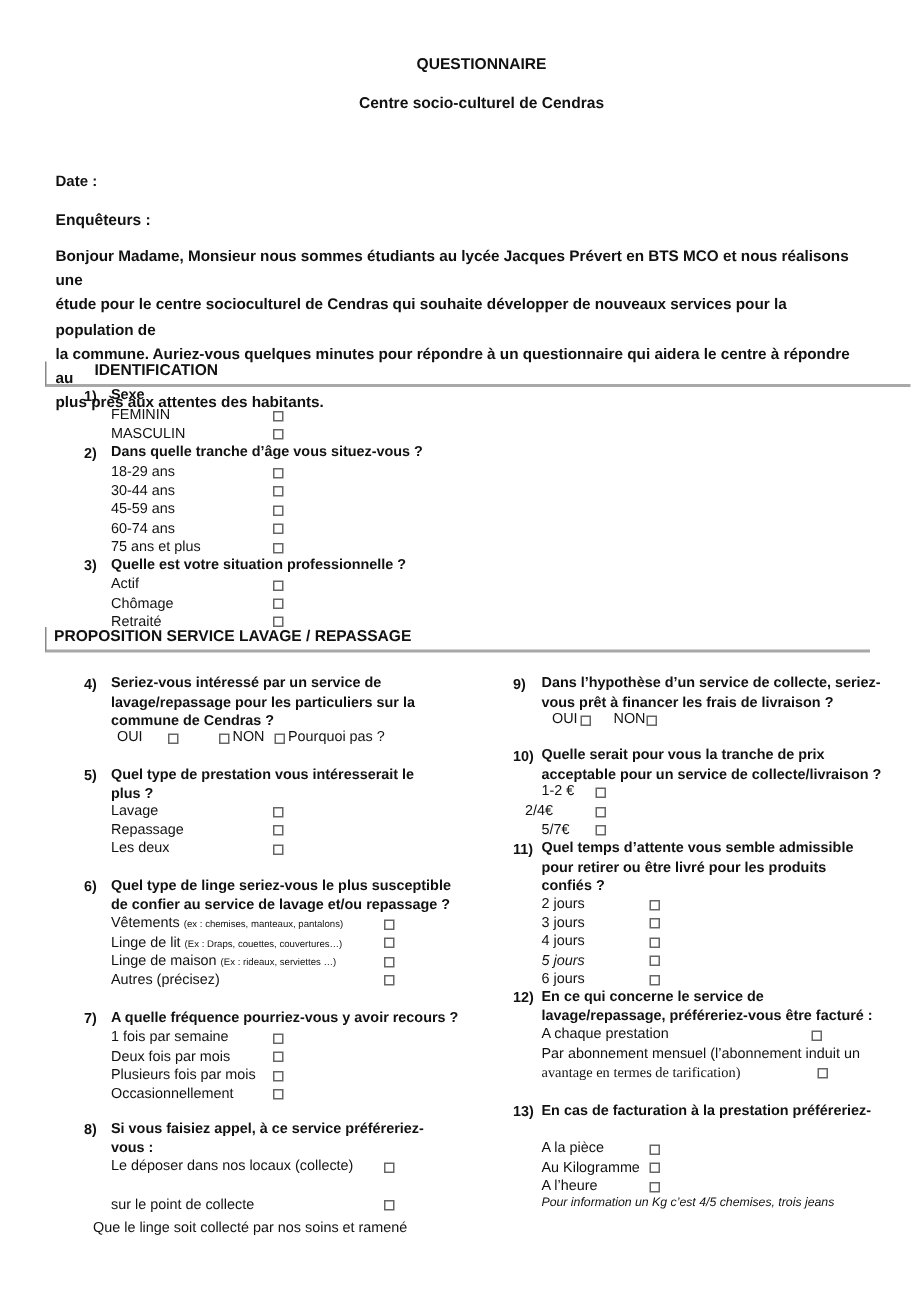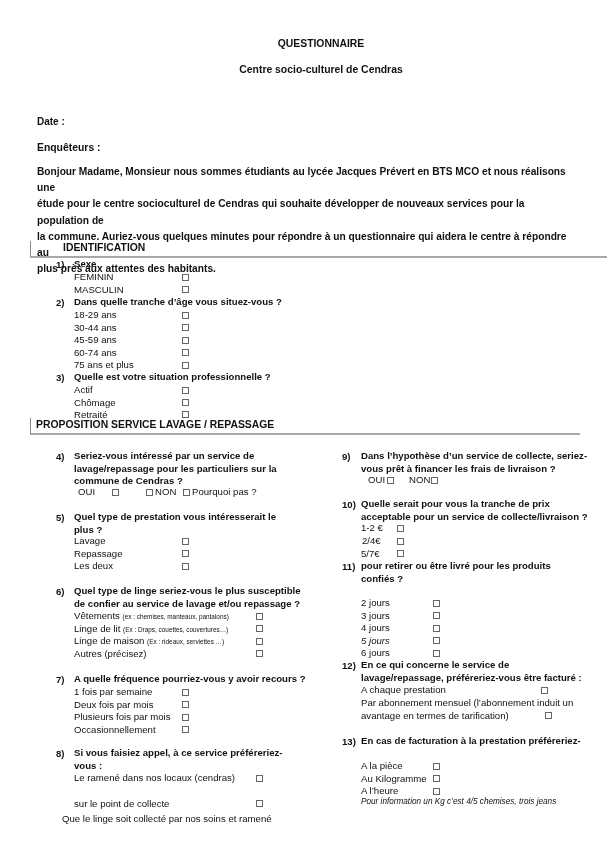--- a/index.html
+++ b/index.html
@@ -124,21 +124,21 @@
 <div class="opt" style="left:74px; top:711px;">Plusieurs fois par mois</div>
 <div class="box" style="left:182px; top:714px;"></div>
 <div class="opt" style="left:74px; top:723.5px;">Occasionnellement</div>
 <div class="box" style="left:182px; top:726px;"></div>
 
 <div class="num" style="left:56px; top:748px;">8)</div>
 <div class="q" style="left:74px; top:747px;">
   <div>Si vous faisiez appel, à ce service préféreriez-</div>
   <div>vous :</div>
 </div>
-<div class="opt" style="left:74px; top:772px;">Le ramené dans nos locaux (cendras)</div>
+<div class="opt" style="left:74px; top:772px;">Le déposer dans nos locaux (collecte)</div>
 <div class="box" style="left:256px; top:775px;"></div>
 <div class="opt" style="left:62px; top:785px;margin-top:28px;">Que le linge soit collecté par nos soins et ramené</div>
 <div class="opt" style="left:74px; top:797.5px;">sur le point de collecte</div>
 <div class="box" style="left:256px; top:800px;"></div>
 
 <div class="num" style="left:342px; top:451px;">9)</div>
 <div class="q" style="left:361px; top:450px;">
   <div>Dans l’hypothèse d’un service de collecte, seriez-</div>
   <div>vous prêt à financer les frais de livraison ?</div>
 </div>
@@ -147,27 +147,28 @@
 <div class="opt" style="left:409px; top:474px;">NON</div>
 <div class="box" style="left:431px; top:477px;"></div>
 
 <div class="num" style="left:342px; top:499px;">10)</div>
 <div class="q" style="left:361px; top:498px;">
   <div>Quelle serait pour vous la tranche de prix</div>
   <div>acceptable pour un service de collecte/livraison ?</div>
 </div>
 <div class="opt" style="left:361px; top:522px;">1-2 €</div>
 <div class="box" style="left:397px; top:525px;"></div>
-<div class="opt" style="left:362px; top:535px;">2/4€</div>
+<div class="opt" style="left:350px; top:535px;">2/4€</div>
 <div class="box" style="left:397px; top:538px;"></div>
 <div class="opt" style="left:361px; top:547.5px;">5/7€</div>
 <div class="box" style="left:397px; top:550px;"></div>
 
 <div class="num" style="left:342px; top:561px;">11)</div>
 <div class="q" style="left:361px; top:560px;">
+  <div>Quel temps d’attente vous semble admissible</div>
   <div>pour retirer ou être livré pour les produits</div>
   <div>confiés ?</div>
 </div>
 <div class="opt" style="left:361px; top:597px;">2 jours</div>
 <div class="box" style="left:433px; top:600px;"></div>
 <div class="opt" style="left:361px; top:609.5px;">3 jours</div>
 <div class="box" style="left:433px; top:612px;"></div>
 <div class="opt" style="left:361px; top:622px;">4 jours</div>
 <div class="box" style="left:433px; top:625px;"></div>
 <div class="opt" style="left:361px; top:634.5px;font-style:italic;">5 jours</div>
@@ -176,21 +177,21 @@
 <div class="box" style="left:433px; top:650px;"></div>
 
 <div class="num" style="left:342px; top:660px;">12)</div>
 <div class="q" style="left:361px; top:659px;">
   <div>En ce qui concerne le service de</div>
   <div>lavage/repassage, préféreriez-vous être facturé :</div>
 </div>
 <div class="opt" style="left:361px; top:684px;">A chaque prestation</div>
 <div class="box" style="left:541px; top:687px;"></div>
 <div class="opt" style="left:361px; top:697px;">Par abonnement mensuel (l’abonnement induit un</div>
-<div class="opt" style="left:361px; top:709.5px;">avantage en termes de tarification)</div>
+<div class="opt" style="left:361px; top:709.5px;font-family:Liberation Serif, serif;">avantage en termes de tarification)</div>
 <div class="box" style="left:545px; top:712px;"></div>
 
 <div class="num" style="left:342px; top:736px;">13)</div>
 <div class="q" style="left:361px; top:735px;">
   <div>En cas de facturation à la prestation préféreriez-</div>
 </div>
 <div class="opt" style="left:361px; top:760px;">A la pièce</div>
 <div class="box" style="left:433px; top:763px;"></div>
 <div class="opt" style="left:361px; top:772.5px;">Au Kilogramme</div>
 <div class="box" style="left:433px; top:775px;"></div>

